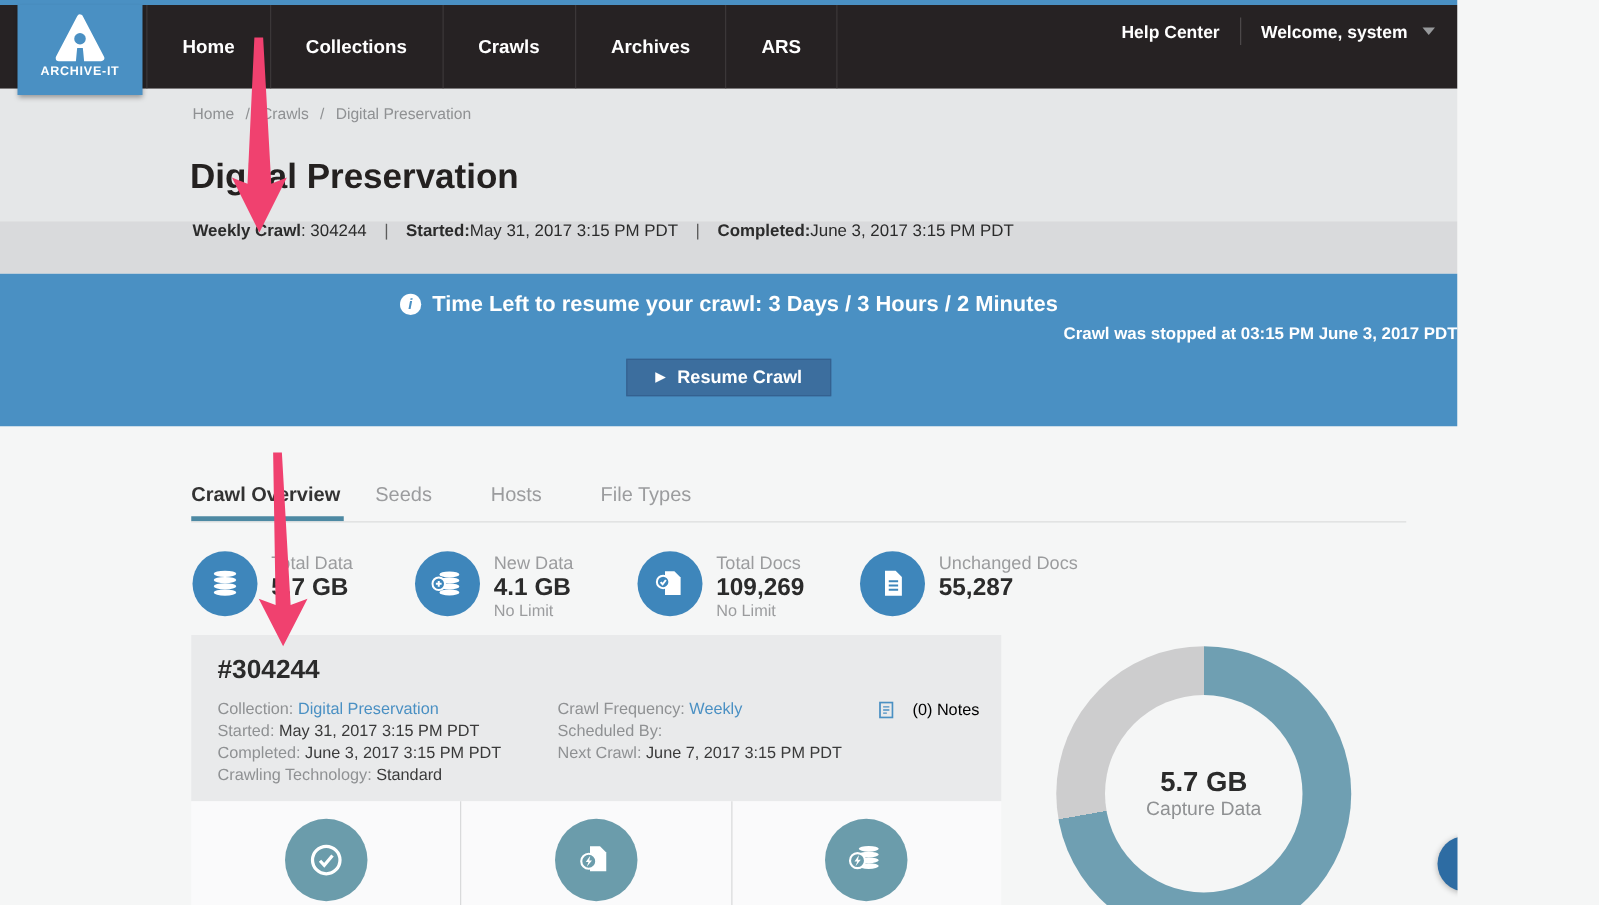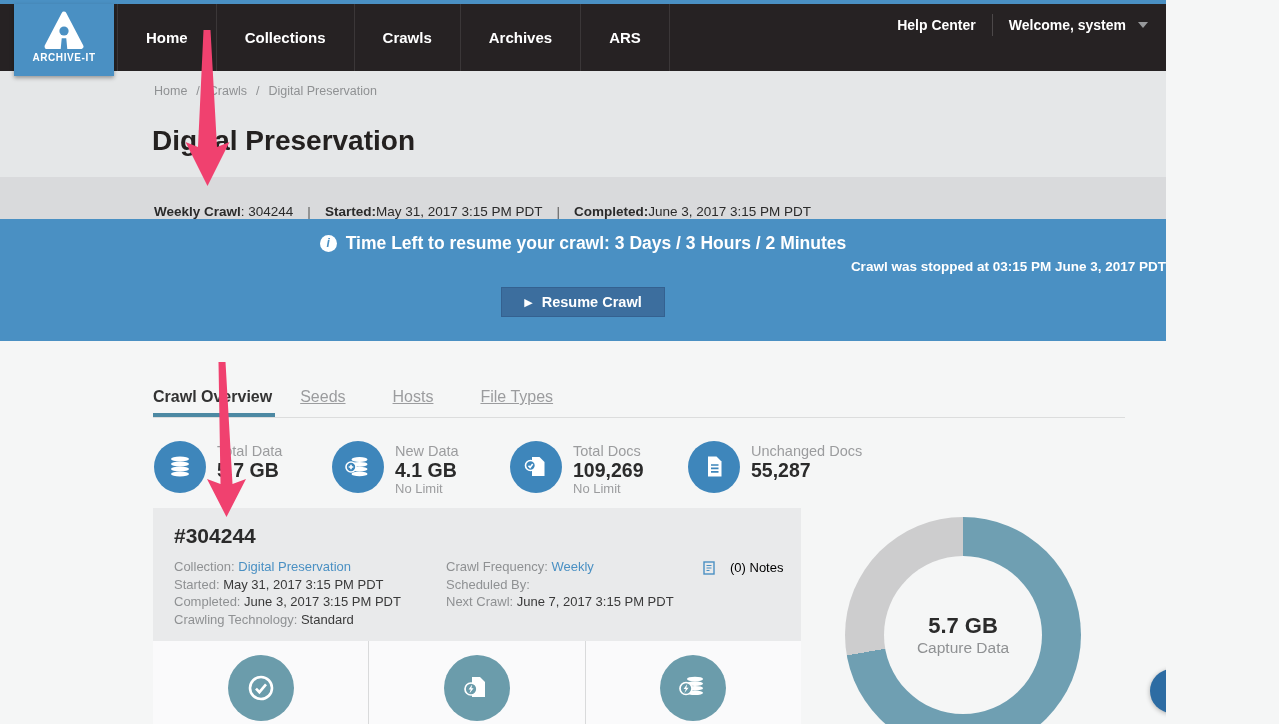--- a/index.html
+++ b/index.html
@@ -24,38 +24,38 @@
   .logo-text { color:#fff; font-size:10px; font-weight:bold; letter-spacing:.6px; margin-top:-1px; }
 
   
   .header { position:absolute; top:71px; left:0; width:100%; height:106px; background:#e5e7e8; }
   .breadcrumb { position:absolute; left:154px; top:13px; font-size:12.5px; color:#8f9193; display:flex; }
   .crumb-sep { margin:0 9px; }
   .crumb { cursor:pointer; }
   .page-title { position:absolute; left:152px; top:54px; font-size:28px; font-weight:bold; color:#242120; }
 
   
-  .infobar { position:absolute; top:177px; left:0; width:100%; height:42px; background:#d9dadc; display:flex; align-items:flex-end; padding-left:154px; font-size:13.5px; color:#2b2b2b; }
+  .infobar { position:absolute; top:177px; left:0; width:100%; height:42px; background:#d9dadc; display:flex; align-items:flex-start; padding-left:154px; font-size:13.5px; color:#2b2b2b; }
   .infobar b { font-weight:bold; }
   .bar-sep { margin:0 14px; color:#5c5c5c; }
 
   
   .banner { position:absolute; top:219px; left:0; width:100%; height:122px; background:#4a90c3; color:#fff; text-align:center; }
   .banner-headline { margin-top:14px; font-size:17.5px; font-weight:bold; display:flex; align-items:center; justify-content:center; }
   .info-badge { display:inline-block; width:17px; height:17px; border-radius:50%; background:#fff; color:#4a90c3; font-size:12px; font-weight:bold; line-height:17px; text-align:center; margin-right:9px; font-style:italic; }
   .banner-sub { margin-top:5px; font-size:13.5px; font-weight:bold;text-align:right; }
   .resume-btn { margin-top:13px; display:inline-flex; align-items:center; justify-content:center; gap:9px; min-width:150px; height:30px; background:#3c6e9e; border:1px solid #346190; color:#fff; font-size:14.5px; font-weight:bold; padding:0 22px; cursor:pointer; }
   .play-glyph { font-size:11px; line-height:1; }
 
   
   .tabs { position:absolute; left:153px; top:388px; display:flex; height:29px; }
   .tab { font-size:16px; color:#9b9c9e; padding-bottom:12px; position:relative; cursor:pointer; white-space:nowrap; }
   .tab.active { color:#333; font-weight:bold; }
   .tab.active::after { content:""; position:absolute; left:0; right:-3px; bottom:0; height:4px; background:#4d89a3; }
-  .tab + .tab { margin-left:47px;text-decoration:underline; }
+  .tab + .tab { margin-left:47px; }
   .tab:nth-child(2) { margin-left:28px; }
   .tabline { position:absolute; left:153px; top:417px; width:972px; height:1px; background:#dcdddd; }
 
   
   .stats { position:absolute; left:154px; top:441px; display:flex; }
   .stat { width:178px; display:flex; }
   .stat:last-child { width:auto; }
   .stat-ic { width:52px; height:52px; border-radius:50%; background:#3e86bb; flex:0 0 52px; display:flex; align-items:center; justify-content:center; }
   .stat-txt { margin-left:11px; padding-top:2px; }
   .stat-label { font-size:14.5px; color:#9b9c9e; line-height:17px; white-space:nowrap; }

